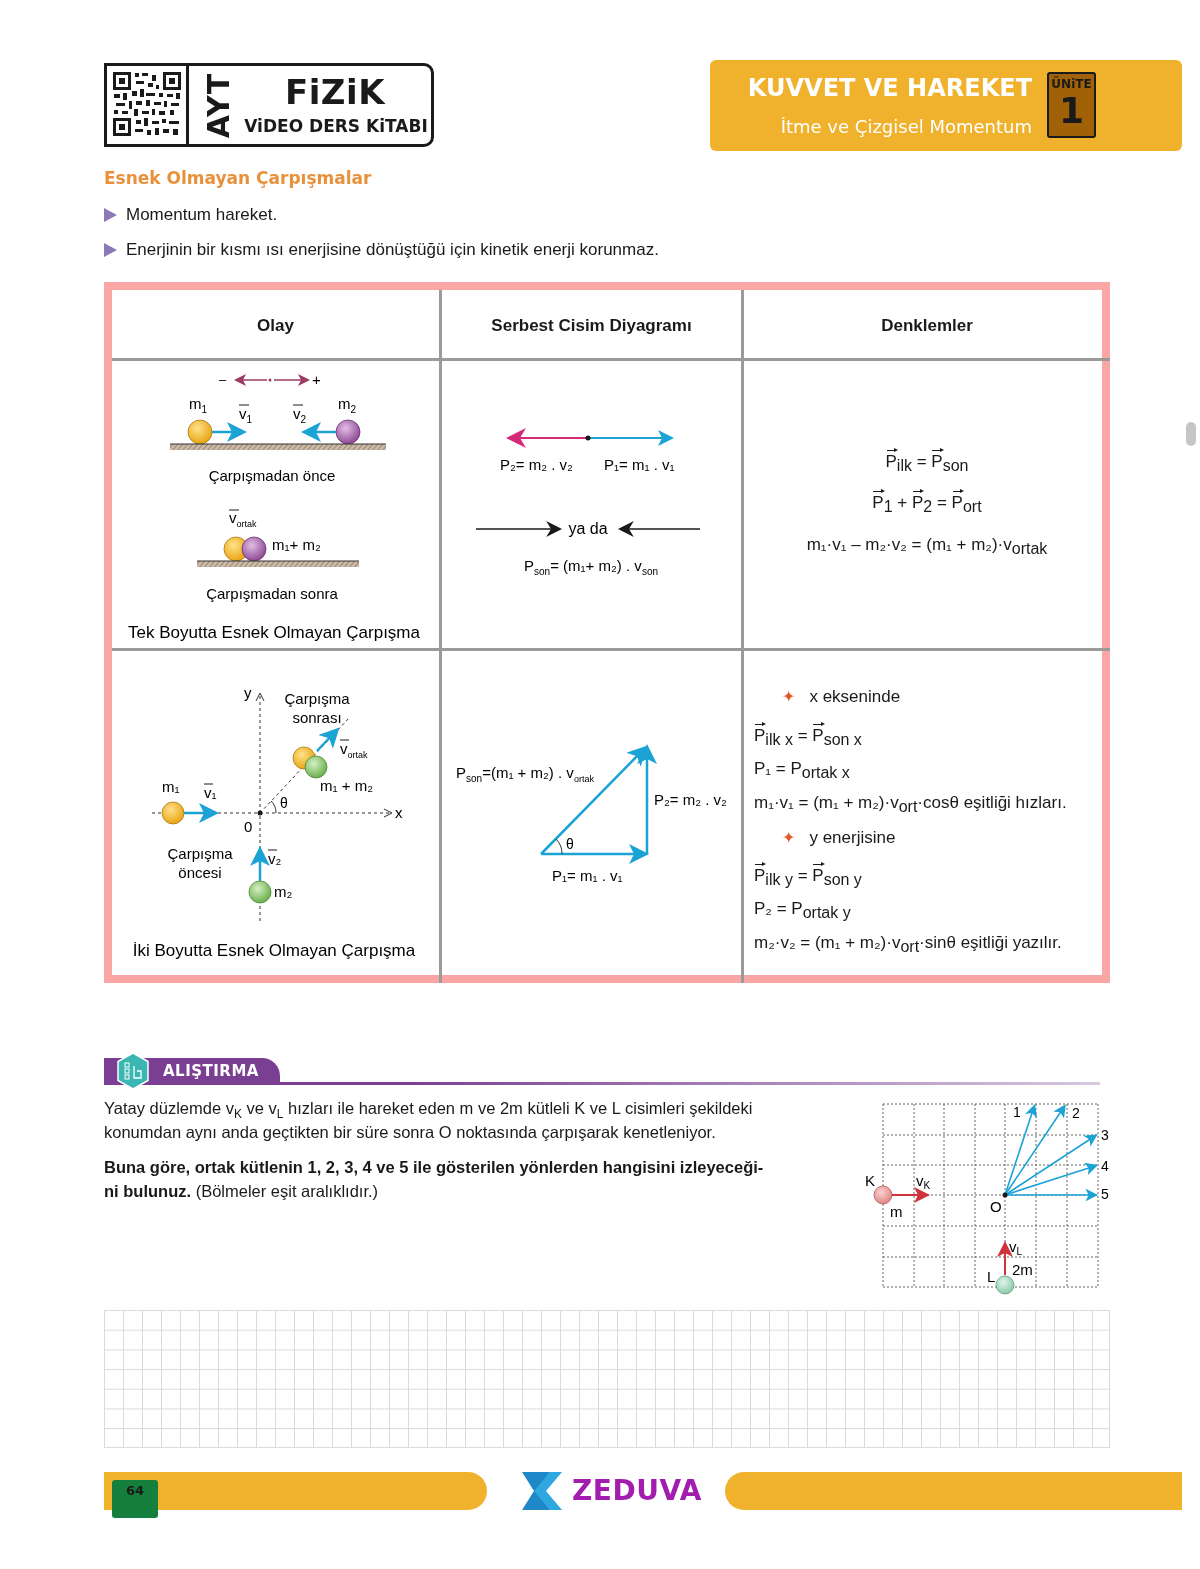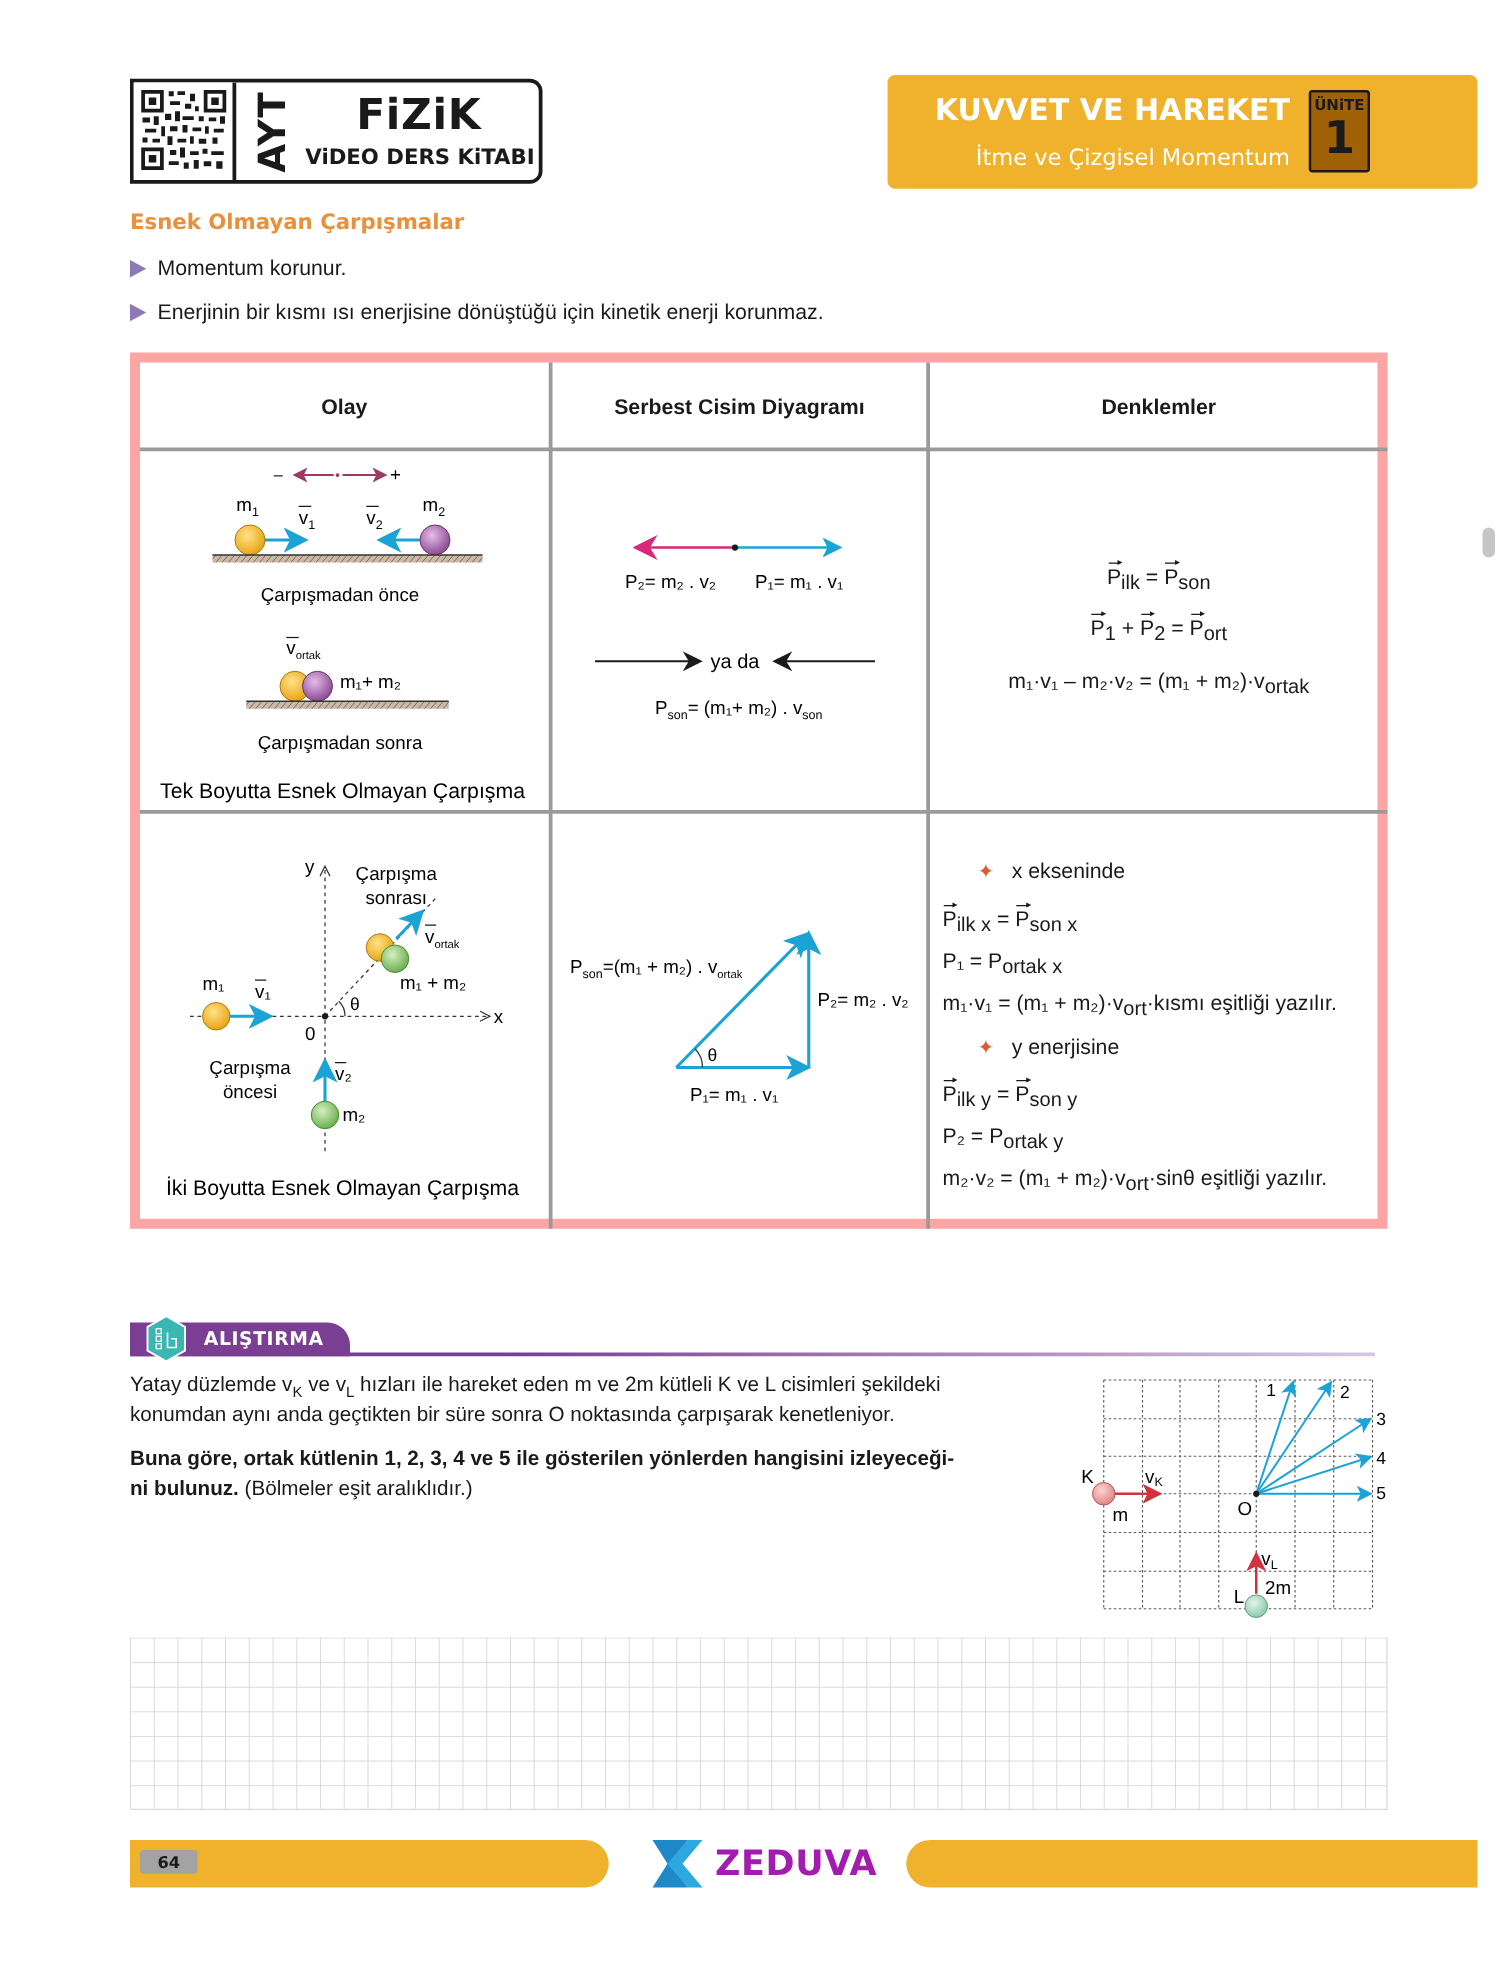--- a/index.html
+++ b/index.html
@@ -47,21 +47,21 @@
   .ex-text { left: 104px; font-size: 16.5px; line-height: 24px; white-space: nowrap; }
   .ex-text sub { font-size: 12px; }
 
   .work-grid { left: 104px; top: 1310px; width: 1006px; height: 138px;
     background-image: linear-gradient(#dadada 1px, transparent 1px), linear-gradient(90deg, #dadada 1px, transparent 1px);
     background-size: 19px 19.7px; border-right: 1px solid #dadada; border-bottom: 1px solid #dadada; }
 
   
   .foot-left { left: 104px; top: 1472px; width: 383px; height: 38px; background: #F0B22D; border-radius: 0 19px 19px 0; }
   .foot-right { left: 725px; top: 1472px; width: 457px; height: 38px; background: #F0B22D; border-radius: 19px 0 0 19px; }
-  .page-num { left: 8px; top: 8px; width: 46px; height: 19px; background: #a3a3a3; border-radius: 3px; text-align: center; font-family: "DejaVu Sans", sans-serif; font-weight: bold; font-size: 13px; line-height: 22px; }
+  .page-num { left: 8px; top: 8px; width: 46px; height: 38px; background: #15803d; border-radius: 3px; text-align: center; font-family: "DejaVu Sans", sans-serif; font-weight: bold; font-size: 13px; line-height: 22px; }
   .logo-text { left: 572px; top: 1474px; color: #a21caf; font-family: "DejaVu Sans", sans-serif; font-weight: bold; font-size: 28px; letter-spacing: 0.5px; }
 
   .scroll-thumb { left: 1186px; top: 422px; width: 10px; height: 24px; background: #c6c6c6; border-radius: 5px; }
   svg text { font-family: "Liberation Sans", sans-serif; }
 </style>
 </head>
 <body>
 
 <div class="abs brand-box">
   <div class="abs qr">
@@ -130,21 +130,21 @@
   <div class="abs unit-sub">İtme ve Çizgisel Momentum</div>
   <div class="abs unit-badge">
     <div class="lbl">ÜNiTE</div>
     <div class="num">1</div>
   </div>
 </div>
 
 <div class="abs section-title">Esnek Olmayan Çarpışmalar</div>
 <div class="abs bullet" style="top:205px;">
   <span class="tri"></span>
-  <span>Momentum korunur.</span>
+  <span>Momentum hareket.</span>
 </div>
 <div class="abs bullet" style="top:240px;">
   <span class="tri"></span>
   <span>Enerjinin bir kısmı ısı enerjisine dönüştüğü için kinetik enerji korunmaz.</span>
 </div>
 
 <div class="abs tbl">
   <div class="abs vline" style="left:327px; top:0; height:693px;"></div>
   <div class="abs vline" style="left:629px; top:0; height:693px;"></div>
   <div class="abs hline" style="left:0; top:68px; width:998px;"></div>
@@ -295,21 +295,21 @@
     <path d="M120,203 A21,21 0 0 0 114,188" fill="none" stroke="#333" stroke-width="1"></path>
     <text x="124" y="198" font-size="14">θ</text>
     <text x="14" y="127" font-size="15"><tspan>P</tspan><tspan font-size="10" dy="4">son</tspan><tspan dy="-4">=(m₁ + m₂) . v</tspan><tspan font-size="9" dy="4">ortak</tspan></text>
     <text x="212" y="154" font-size="15">P₂= m₂ . v₂</text>
     <text x="110" y="230" font-size="15">P₁= m₁ . v₁</text>
   </svg>
 
   <div class="abs eq" style="left:670px; top:397px;"><span class="star">✦</span><span>x ekseninde</span></div>
   <div class="abs eq" style="left:642px; top:436px;"><span class="vec">P</span><sub>ilk x</sub> = <span class="vec">P</span><sub>son x</sub></div>
   <div class="abs eq" style="left:642px; top:469px;"><span>P₁ = P</span><sub>ortak x</sub></div>
-  <div class="abs eq" style="left:642px; top:503px;"><span>m₁·v₁ = (m₁ + m₂)·v</span><sub>ort</sub><span>·kısmı  eşitliği yazılır.</span></div>
+  <div class="abs eq" style="left:642px; top:503px;"><span>m₁·v₁ = (m₁ + m₂)·v</span><sub>ort</sub><span>·cosθ  eşitliği hızları.</span></div>
   <div class="abs eq" style="left:670px; top:538px;"><span class="star">✦</span><span>y enerjisine</span></div>
   <div class="abs eq" style="left:642px; top:576px;"><span class="vec">P</span><sub>ilk y</sub> = <span class="vec">P</span><sub>son y</sub></div>
   <div class="abs eq" style="left:642px; top:609px;"><span>P₂ = P</span><sub>ortak y</sub></div>
   <div class="abs eq" style="left:642px; top:643px;"><span>m₂·v₂ = (m₁ + m₂)·v</span><sub>ort</sub><span>·sinθ  eşitliği yazılır.</span></div>
 </div>
 
 <div class="abs ex-bar"></div>
 <div class="abs ex-line"></div>
 <svg class="abs ex-icon" viewBox="0 0 34 38">
   <polygon points="17,1 32,9.5 32,28.5 17,37 2,28.5 2,9.5" fill="#3BB7B3" stroke="#fff" stroke-width="1.5"></polygon>

